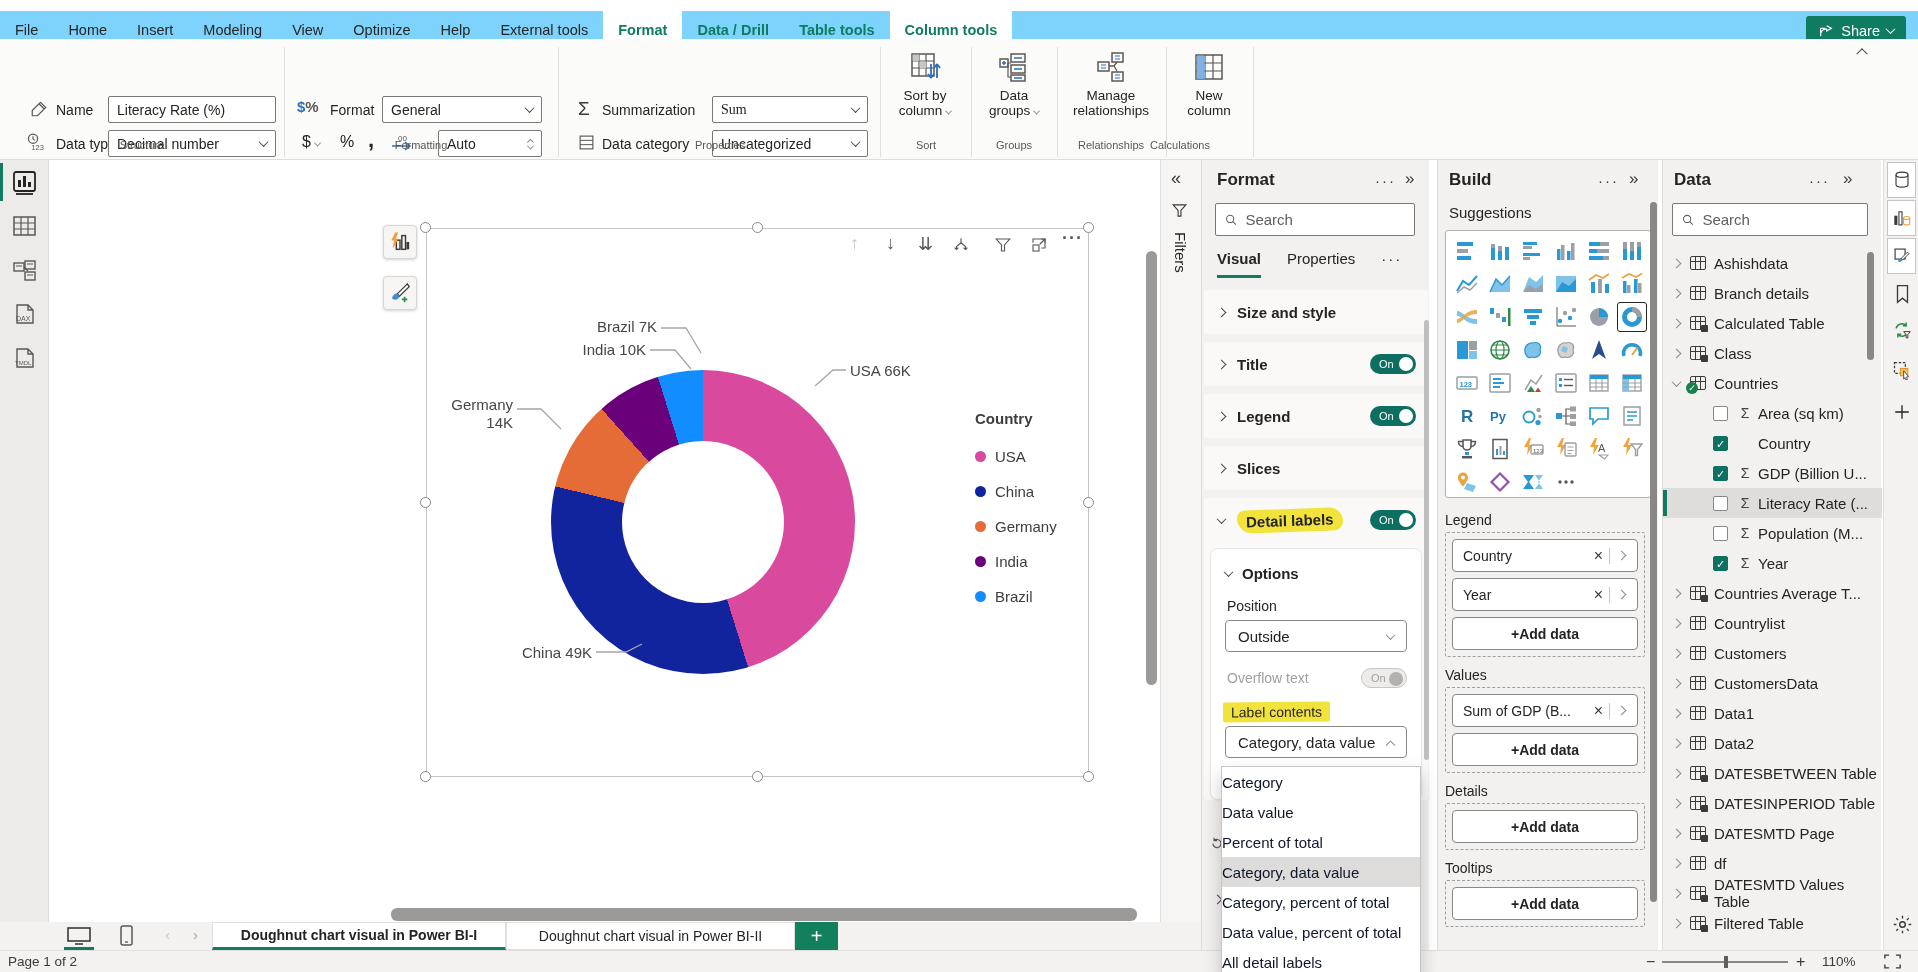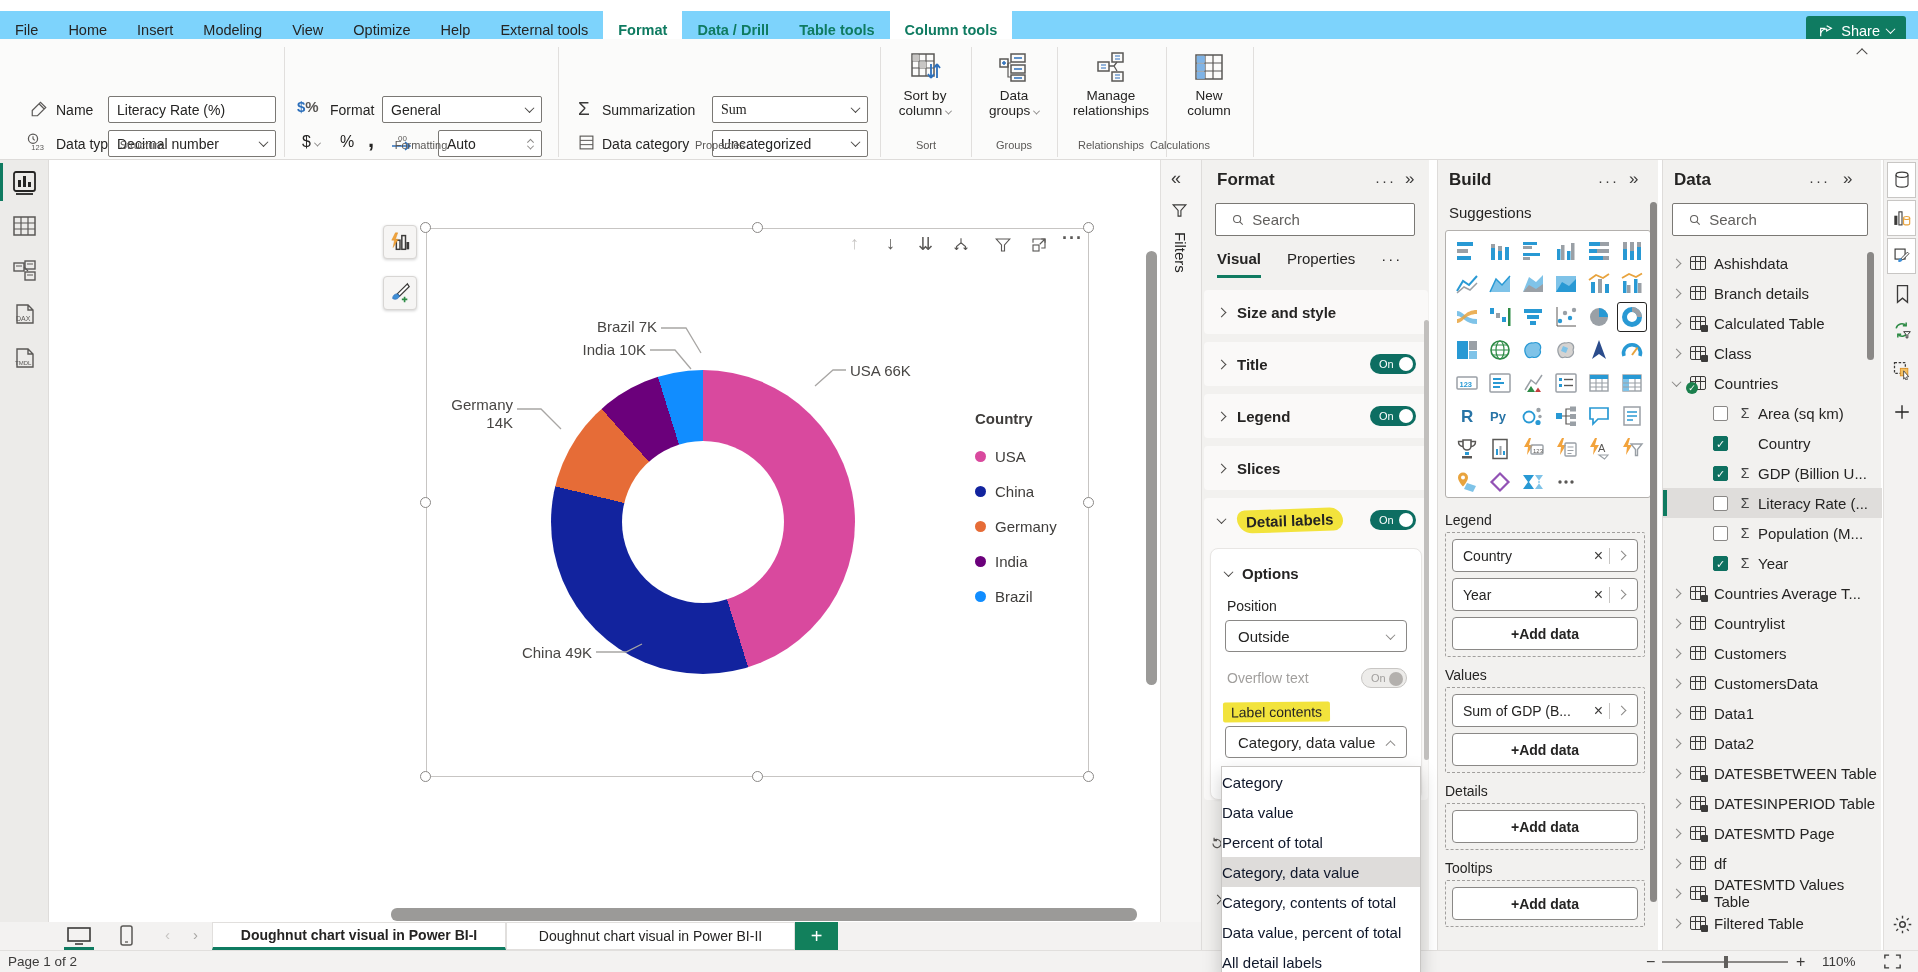--- a/index.html
+++ b/index.html
@@ -55,21 +55,21 @@
 
   
   .filters-strip { position:absolute; left:1160px; top:160px; width:41px; height:790px; background:#F6F5F4; border-left:1px solid #E1DFDD; }
   .filters-vtext { position:absolute; left:11px; top:72px; writing-mode:vertical-rl; font-size:15px; color:#252423; }
 
   
   .pane { position:absolute; top:160px; height:790px; background:#F2F1EF; border-left:1px solid #DEDCDA; }
   .pane-h { position:absolute; top:10px; font-size:17px; font-weight:700; color:#252423; }
   .pane-dots { position:absolute; top:12px; font-size:15px; color:#3B3A39; letter-spacing:2px; cursor:pointer; }
   .pane-arr { position:absolute; top:9px; font-size:17px; color:#3B3A39; cursor:pointer; }
-  .searchbox { position:absolute; top:43px; height:33px; background:#fff; border:1px solid #7A7874; border-radius:2px; display:flex; align-items:center; padding:0 16px; gap:8px; }
+  .searchbox { position:absolute; top:43px; height:33px; background:#fff; border:1px solid #7A7874; border-radius:2px; display:flex; align-items:center; padding:0 9px; gap:8px; }
   .searchbox input { border:none; outline:none; font-size:15px; width:100%; background:transparent; font-family:"Liberation Sans",sans-serif; color:#252423; }
   .searchbox input::placeholder { color:#605E5C; }
 
   
   .fmt-tabs { position:absolute; left:15px; top:90px; display:flex; gap:26px; font-size:15px; }
   .fmt-tab { padding-bottom:8px; cursor:pointer; color:#252423; }
   .fmt-tab.active { font-weight:700; border-bottom:3px solid #0F7B61; }
   #fmt-cards { position:absolute; left:2px; top:130px; width:224px; display:flex; flex-direction:column; gap:8px; }
   .fmt-card { background:#FAF9F8; border-radius:4px; }
   .fmt-row { height:44px; display:flex; align-items:center; padding:0 12px 0 14px; cursor:pointer; }
@@ -492,21 +492,21 @@
         </div>
       </div>
     <div class="fmt-scroll"></div>
   </div>
 
   <div class="ddmenu" id="ddmenu">
       <div class="dditem">Category</div>
       <div class="dditem">Data value</div>
       <div class="dditem">Percent of total</div>
       <div class="dditem sel">Category, data value</div>
-      <div class="dditem">Category, contents of total</div>
+      <div class="dditem">Category, percent of total</div>
       <div class="dditem">Data value, percent of total</div>
       <div class="dditem">All detail labels</div>
     </div>
 
   <div class="pane" style="left:1437px;width:221px;">
     <div class="pane-h" style="left:11px;">Build</div>
     <div class="pane-dots" style="left:160px;">···</div>
     <div class="pane-arr" style="left:191px;">»</div>
     <div class="abs" style="left:11px;top:44px;font-size:15px;color:#252423;">Suggestions</div>
     <div class="vis-grid" id="vis-grid">

